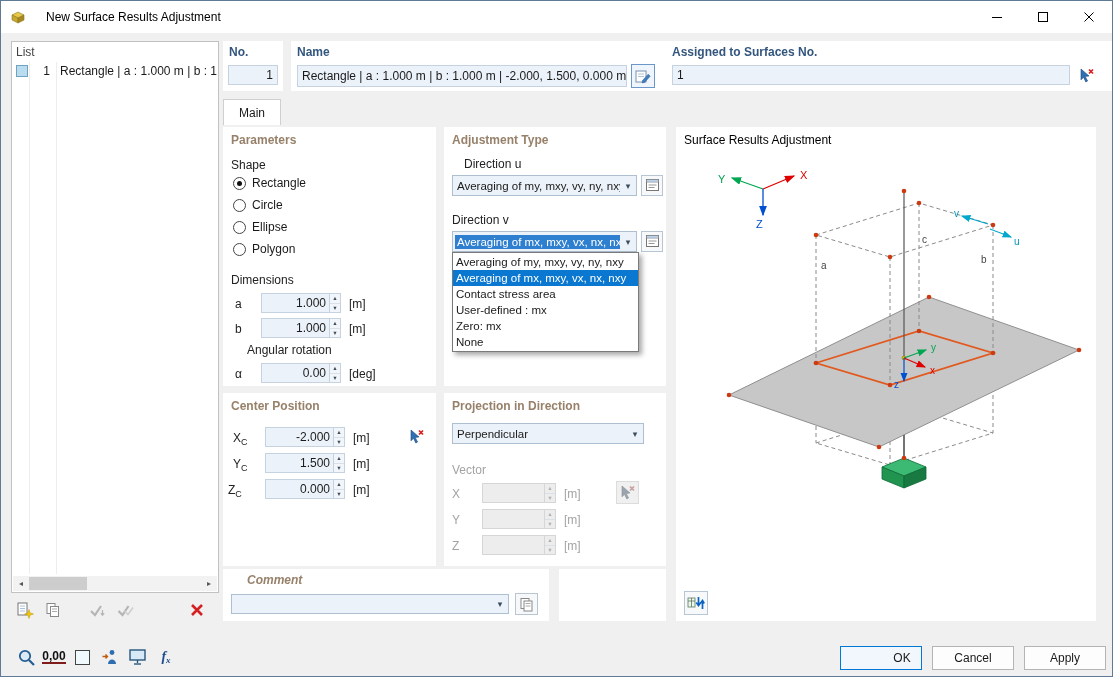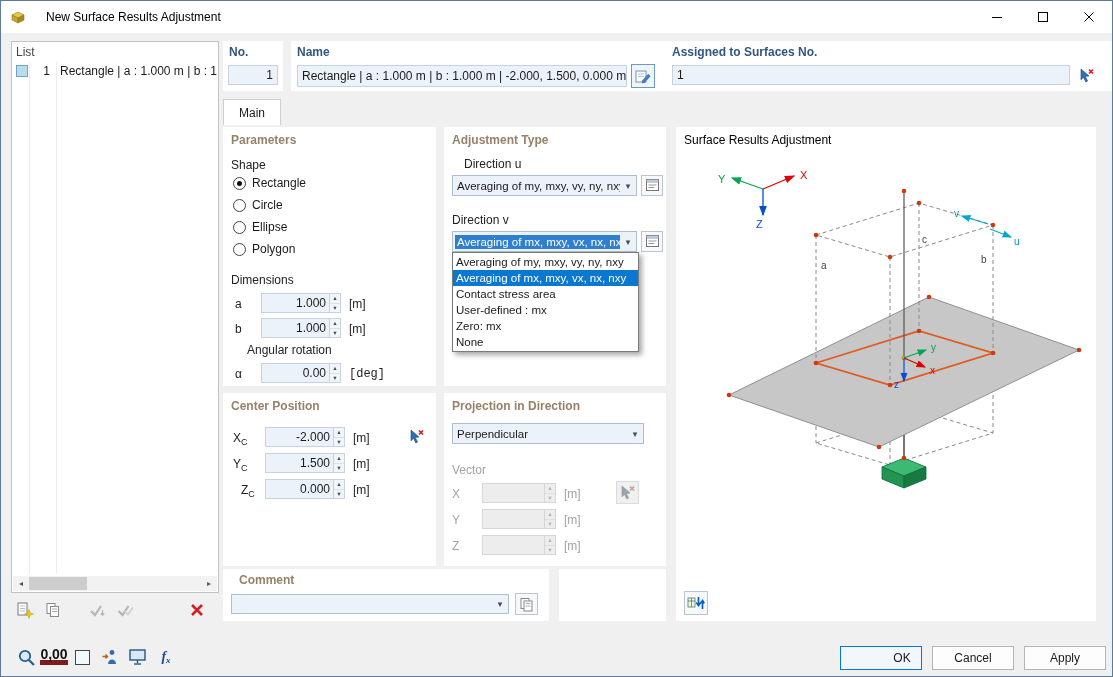--- a/index.html
+++ b/index.html
@@ -220,21 +220,21 @@
 
     <div class="lbl" style="left:24px;top:216px;">Angular rotation</div>
     <div class="lbl" style="left:12px;top:240px;">α</div>
     <div class="spin-field" style="left:38px;top:236px;width:80px;">
       <span class="val">0.00</span>
       <span class="spin-btns">
           <span>▲</span>
           <span>▼</span>
         </span>
     </div>
-    <span class="unit" style="left:126px;top:240px;font-family:Liberation Mono, monospace;">[deg]</span>
+    <span class="unit" style="left:126px;top:240px;">[deg]</span>
   </div>
 
   <div class="card" style="left:222px;top:392px;width:213px;height:173px;">
     <div class="sec-title" style="left:8px;top:6px;">Center Position</div>
 
     <div class="lbl" style="left:10px;top:38px;"><span>X</span><span class="sub">C</span></div>
     <div class="spin-field" style="left:42px;top:34px;width:80px;">
       <span class="val">-2.000</span>
       <span class="spin-btns">
           <span>▲</span>
@@ -252,33 +252,33 @@
     <div class="lbl" style="left:10px;top:64px;"><span>Y</span><span class="sub">C</span></div>
     <div class="spin-field" style="left:42px;top:60px;width:80px;">
       <span class="val">1.500</span>
       <span class="spin-btns">
           <span>▲</span>
           <span>▼</span>
         </span>
     </div>
     <span class="unit" style="left:130px;top:64px;">[m]</span>
 
-    <div class="lbl" style="left:18px;top:90px;"><span>Z</span><span class="sub">C</span></div>
+    <div class="lbl" style="left:5px;top:90px;"><span>Z</span><span class="sub">C</span></div>
     <div class="spin-field" style="left:42px;top:86px;width:80px;">
       <span class="val">0.000</span>
       <span class="spin-btns">
           <span>▲</span>
           <span>▼</span>
         </span>
     </div>
     <span class="unit" style="left:130px;top:90px;">[m]</span>
   </div>
 
   <div class="card" style="left:222px;top:568px;width:326px;height:52px;">
-    <div class="sec-title" style="left:16px;top:4px;">Comment</div>
+    <div class="sec-title" style="left:24px;top:4px;font-style:italic;">Comment</div>
     <div class="combo" style="left:8px;top:25px;width:278px;height:20px;">
       <span class="txt"></span>
       <span class="chev">▾</span>
     </div>
     <div class="icon-btn" style="left:292px;top:24px;width:23px;height:22px;">
       <svg width="15" height="15" viewBox="0 0 15 15">
         <rect x="2" y="1.5" width="8" height="10" fill="#fff" stroke="#888"></rect>
         <rect x="5" y="4" width="8" height="10" fill="#fff" stroke="#888"></rect>
         <line x1="6.5" y1="6.5" x2="11.5" y2="6.5" stroke="#aaa"></line>
           <line x1="6.5" y1="9" x2="11.5" y2="9" stroke="#aaa"></line>
@@ -478,21 +478,21 @@
     </div>
   </div>
 
   <div class="foot-btn" style="left:12px;">
     <svg width="19" height="19" viewBox="0 0 19 19">
       <circle cx="8" cy="8" r="5.2" fill="#dceaf6" stroke="#235e93" stroke-width="1.8"></circle>
       <line x1="12" y1="12" x2="17" y2="17" stroke="#235e93" stroke-width="2.2"></line>
     </svg>
   </div>
   <div class="foot-btn" style="left:40px;">
-    <span style="font-size:14px;font-weight:bold;color:#111;border-bottom:5px solid #7f1d1d;line-height:11px;">0,00</span>
+    <span style="font-size:12px;font-weight:bold;color:#111;border-bottom:2px solid #7f1d1d;line-height:11px;">0,00</span>
   </div>
   <div class="foot-btn" style="left:68px;">
     <span style="width:15px;height:15px;background:#f0fafd;border:1px solid #444;display:inline-block;"></span>
   </div>
   <div class="foot-btn" style="left:96px;">
     <svg width="18" height="18" viewBox="0 0 18 18">
       <circle cx="11" cy="4.5" r="2.4" fill="#2e6db0"></circle>
       <path d="M7 16 C7 10 15 10 15 16 Z" fill="#2e6db0"></path>
       <path d="M1.5 8.5 H6.5 M4.5 6.5 L6.5 8.5 L4.5 10.5" stroke="#c05a10" stroke-width="1.4" fill="none"></path>
     </svg>

